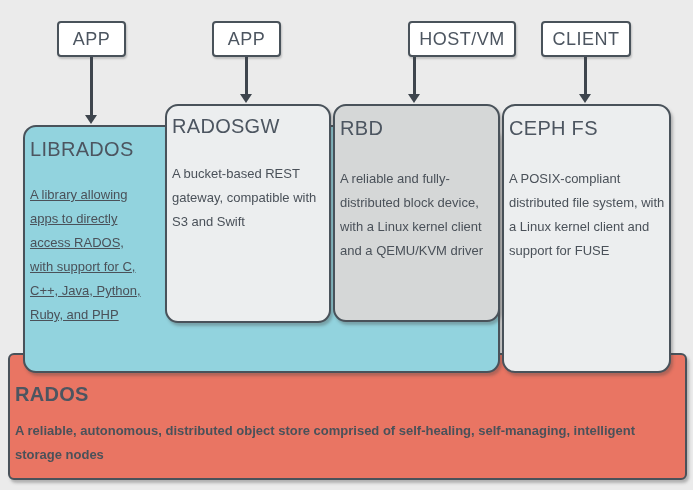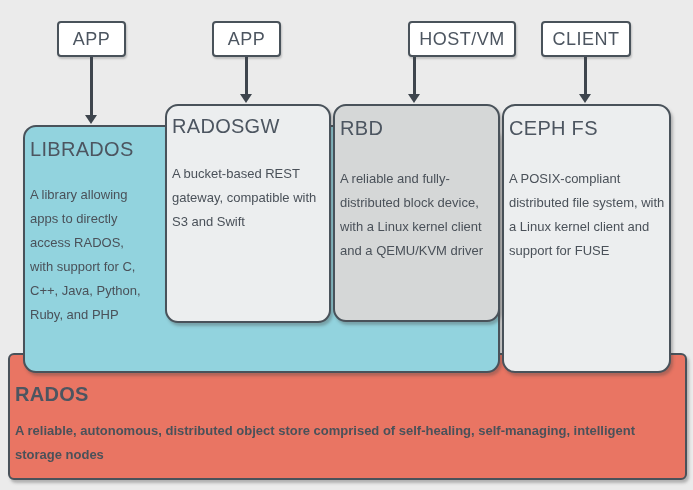--- a/index.html
+++ b/index.html
@@ -42,21 +42,21 @@
     border:2px solid var(--border);border-radius:13px;
     box-shadow:2px 3px 3px rgba(70,70,70,0.35);
   }
   .box .title{
     margin:11px 0 0 5px;font-size:20px;color:var(--title);letter-spacing:0.3px;
   }
   .box .desc{
     margin:22px 0 0 5px;font-size:13px;line-height:24px;color:var(--body-text);
   }
   #box-librados{left:23px;top:125px;width:477px;height:248px;background:var(--teal);z-index:2;}
-  #box-librados .desc{width:118px;}
+  #box-librados .desc{width:118px;text-decoration:underline;}
   #box-radosgw{left:165px;top:104px;width:166px;height:219px;background:var(--lightgray);z-index:3;}
   #box-radosgw .title{margin-top:9px;}
   #box-radosgw .desc{width:152px;margin-top:24px;}
   #box-rbd{left:333px;top:104px;width:167px;height:218px;background:var(--midgray);z-index:3;}
   #box-rbd .desc{width:158px;margin-top:27px;}
   #box-cephfs{left:502px;top:104px;width:169px;height:269px;background:var(--lightgray);z-index:3;}
   #box-cephfs .desc{width:158px;margin-top:27px;}
   #box-rados{left:8px;top:353px;width:679px;height:127px;background:var(--salmon);z-index:1;border-radius:6px;font-weight:bold;}
   #box-rados .title{margin-top:28px;}
   #box-rados .desc{width:660px;margin-top:13px;}

